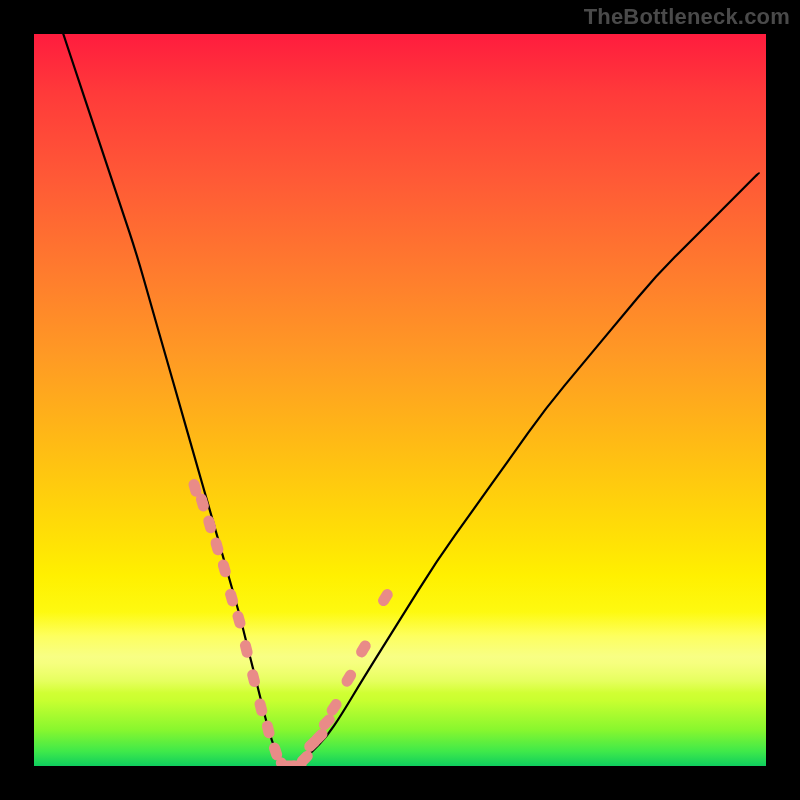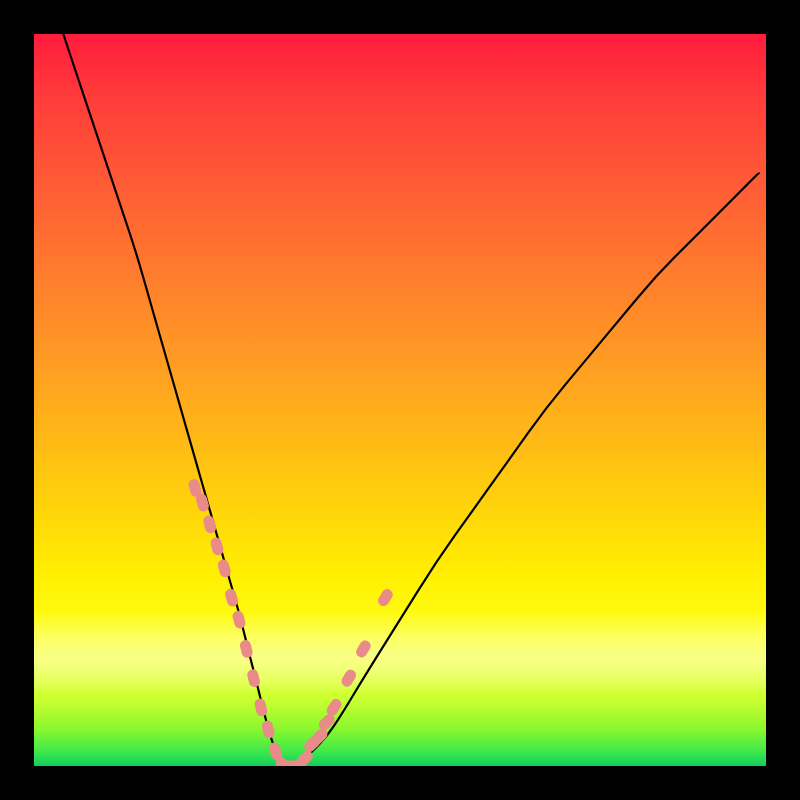--- a/index.html
+++ b/index.html
@@ -75,20 +75,21 @@
     left: 0;
     top: 0;
     width: 732px;
     height: 732px;
   }
 </style>
 </head>
 <body>
 
 <div class="frame">
+  <div class="watermark">TheBottleneck.com</div>
 
   <div class="plot-area">
     <div class="pale-band"></div>
 
     <svg class="curve" viewBox="0 0 732 732" preserveAspectRatio="none">
 
       <path id="curve-path" fill="none" stroke="#000" stroke-width="2.2" stroke-linecap="round" stroke-linejoin="round" d="M 29.3 0.0 Q 29.3 0.0 36.6 22.0 Q 43.9 43.9 51.2 65.9 Q 58.6 87.8 65.9 109.8 Q 73.2 131.8 80.5 153.7 Q 87.8 175.7 95.2 197.6 Q 102.5 219.6 109.8 245.2 Q 117.1 270.8 124.4 296.5 Q 131.8 322.1 139.1 347.7 Q 146.4 373.3 153.7 398.9 Q 161.0 424.6 168.4 450.2 Q 175.7 475.8 183.0 501.4 Q 190.3 527.0 197.6 552.7 Q 205.0 578.3 208.6 592.9 Q 212.3 607.6 215.9 622.2 Q 219.6 636.8 223.3 651.5 Q 226.9 666.1 230.6 680.8 Q 234.2 695.4 237.9 706.4 Q 241.6 717.4 245.2 724.7 Q 248.9 732.0 252.5 732.0 Q 256.2 732.0 259.9 732.0 Q 263.5 732.0 267.2 728.3 Q 270.8 724.7 274.5 721.0 Q 278.2 717.4 285.5 710.0 Q 292.8 702.7 300.1 691.7 Q 307.4 680.8 318.4 662.5 Q 329.4 644.2 347.7 614.9 Q 366.0 585.6 384.3 556.3 Q 402.6 527.0 420.9 501.4 Q 439.2 475.8 457.5 450.2 Q 475.8 424.6 494.1 398.9 Q 512.4 373.3 530.7 351.4 Q 549.0 329.4 567.3 307.4 Q 585.6 285.5 603.9 263.5 Q 622.2 241.6 640.5 223.3 Q 658.8 205.0 677.1 186.7 Q 695.4 168.4 710.0 153.7 T 724.7 139.1"></path>
 
       <g id="marker-group">
           <rect x="-9.0" y="-5.5" width="18" height="11" rx="5.5" ry="5.5" fill="#e98b88" transform="translate(161.0 453.8) rotate(74.1)"></rect>

